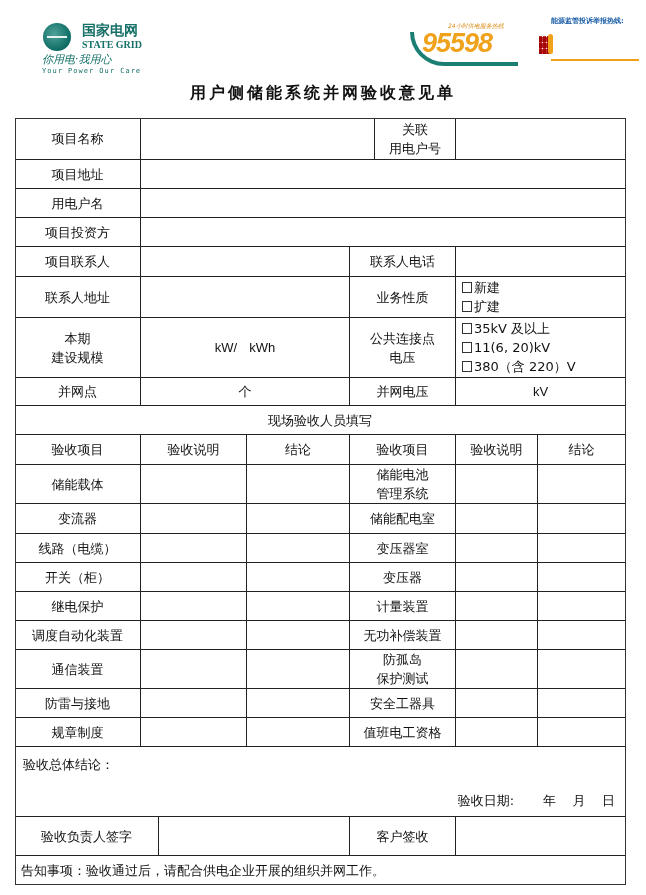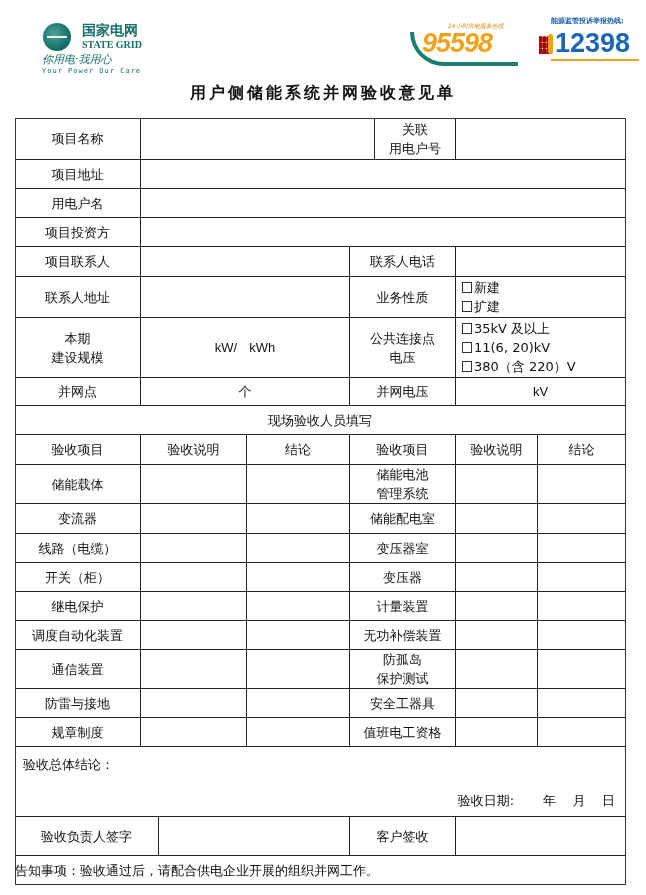--- a/index.html
+++ b/index.html
@@ -44,21 +44,21 @@
           line-height: 19px; font-family: "DejaVu Sans", sans-serif; }
   .frame { position: absolute; left: 0; top: 0; width: 611px; height: 767px; box-sizing: border-box; border: 1.5px solid #333;
            pointer-events: none; }
   .opts { flex-direction: column; align-items: flex-start; justify-content: center; padding-left: 6px; }
   .opt { display: flex; align-items: center; white-space: nowrap; }
   .cb { display: inline-block; width: 10px; height: 11px; border: 1px solid #333; margin-right: 2px; box-sizing: border-box; background: #fff; }
   .unit { font-family: "Liberation Sans", sans-serif; }
   .conclusion { flex-direction: column; align-items: stretch; justify-content: space-between; padding: 8px 10px 6px 8px; }
   .conclusion .top { text-align: left; }
   .conclusion .date { text-align: right; white-space: pre; }
-  .notice { justify-content: flex-start; }
+  .notice { justify-content: flex-start; padding-left: 6px; }
   .input-cell { cursor: text; }
 </style>
 </head>
 <body>
 
 <div class="header">
   <div class="sg-logo">
     <div class="sg-globe"></div>
     <div class="sg-cn">国家电网</div>
     <div class="sg-en">STATE GRID</div>
@@ -67,21 +67,20 @@
   </div>
   <div class="h95598">
     <div class="swoosh"></div>
     <div class="sub">24小时供电服务热线</div>
     <div class="num">95598</div>
   </div>
   <div class="h12398">
     <div class="cap">能源监管投诉举报热线:</div>
     <div class="grid"></div>
     <div class="phone"></div>
-    <div class="num">12398</div>
     <div class="line"></div>
   </div>
 </div>
 
 <div class="title">用户侧储能系统并网验收意见单</div>
 
 <div class="form">
 
   <div class="cell" style="left:0;top:0;width:126px;height:42px">项目名称</div>
   <div class="cell input-cell" style="left:126px;top:0;width:234px;height:42px"></div>

